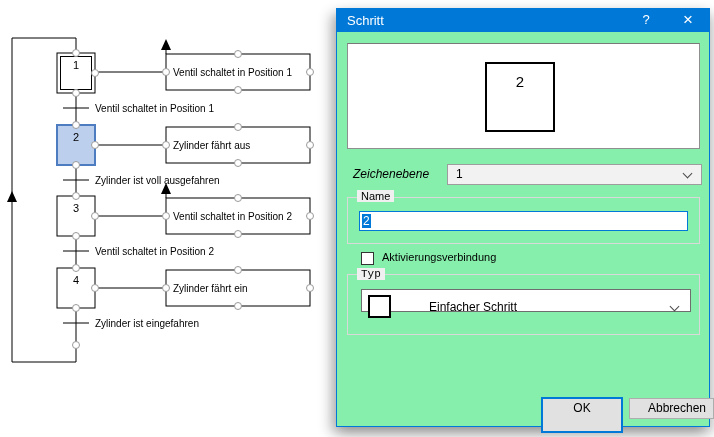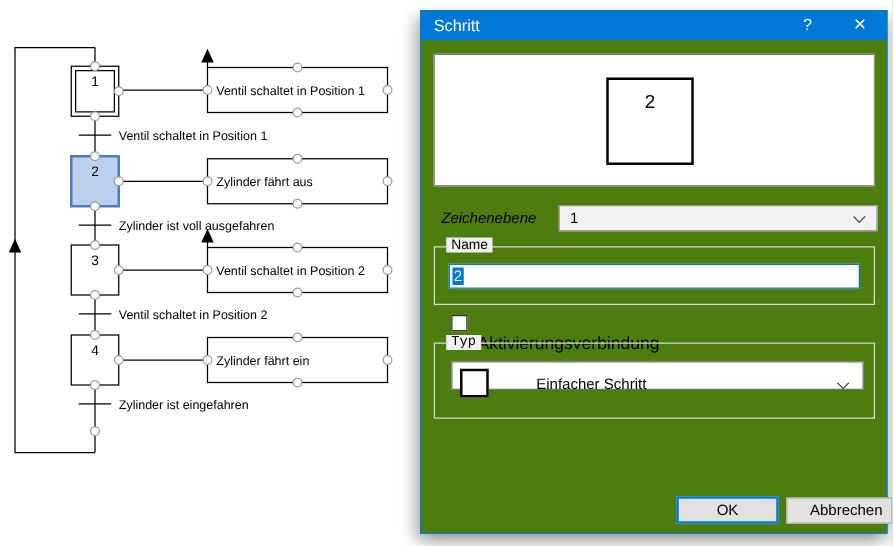--- a/index.html
+++ b/index.html
@@ -7,21 +7,21 @@
   .stage{position:relative;width:714px;height:437px;background:#fff;overflow:hidden;}
 
   
   .diagram{position:absolute;left:0;top:0;}
   .diagram text{fill:#000;}
   .steptext{font-size:11px;}
   .dtext{font-size:10px;}
 
   
   .dialog{position:absolute;left:336px;top:8px;width:374px;height:419px;
-    background:#4d7c0f;border:1px solid #0078d7;
+    background:#86efac;border:1px solid #0078d7;
     box-shadow:-5px 6px 12px rgba(0,0,0,.30),5px 6px 12px rgba(0,0,0,.18);}
   .titlebar{position:absolute;left:0;top:0;width:372px;height:23px;background:#0078d7;}
   .title{position:absolute;left:10px;top:0;line-height:23px;font-size:13px;color:#fff;}
   .tb-btn{position:absolute;top:0;height:23px;color:#fff;text-align:center;cursor:default;}
   .help-btn{left:292px;width:34px;font-size:13px;line-height:22px;}
   .close-btn{left:332px;width:38px;font-size:17px;line-height:21px;}
 
   .preview{position:absolute;left:10px;top:34px;width:353px;height:106px;background:#fff;
     border:1px solid #8f8f8f;border-top-color:#787878;}
   .preview-box{position:absolute;left:137px;top:18px;width:70px;height:70px;border:2px solid #000;
@@ -33,29 +33,29 @@
   .chev{position:absolute;width:7px;height:7px;border-right:1.4px solid #4a4a4a;border-bottom:1.4px solid #4a4a4a;transform:rotate(45deg);}
 
   .groupbox{position:absolute;border:1px solid #d9d9d9;}
   .group-label{position:absolute;font-size:11px;color:#000;background:#f0f0f0;padding:0 4px;}
 
   .name-input{position:absolute;left:22px;top:202px;width:329px;height:20px;background:#fff;
     border:1px solid #0078d7;font-size:12px;line-height:18px;padding-left:2px;}
   .selection{background:#0078d7;color:#fff;padding:0 1px;}
 
   .checkbox{position:absolute;left:24px;top:243px;width:13px;height:13px;border:1px solid #333;background:#fff;}
-  .checkbox-label{position:absolute;left:45px;top:257px;font-size:14px;}
+  .checkbox-label{position:absolute;left:45px;top:242px;font-size:11px;}
 
   .typ-combo{position:absolute;left:24px;top:280px;width:330px;height:23px;background:#fff;
     border:1px solid #6e6e6e;}
   .typ-icon{position:absolute;left:6px;top:5px;width:23px;height:23px;border:2px solid #000;background:#fff;}
   .typ-text{position:absolute;left:67px;top:10px;font-size:12px;}
 
   .btn{position:absolute;background:#e1e1e1;font-size:12px;text-align:center;color:#000;}
-  .ok-btn{left:204px;top:388px;width:82px;height:22px;border:2px solid #0078d7;line-height:18px;}
+  .ok-btn{left:204px;top:388px;width:82px;height:36px;border:2px solid #0078d7;line-height:18px;}
   .cancel-btn{left:292px;top:389px;width:85px;height:21px;border:1px solid #adadad;line-height:19px;padding-left:11px;}
 </style>
 </head>
 <body>
 
 <div class="stage">
 
   <svg class="diagram" width="336" height="437" viewBox="0 0 336 437">
 
     <path d="M76 38 H12 V362 H76" fill="none" stroke="#000" stroke-width="1"></path>

